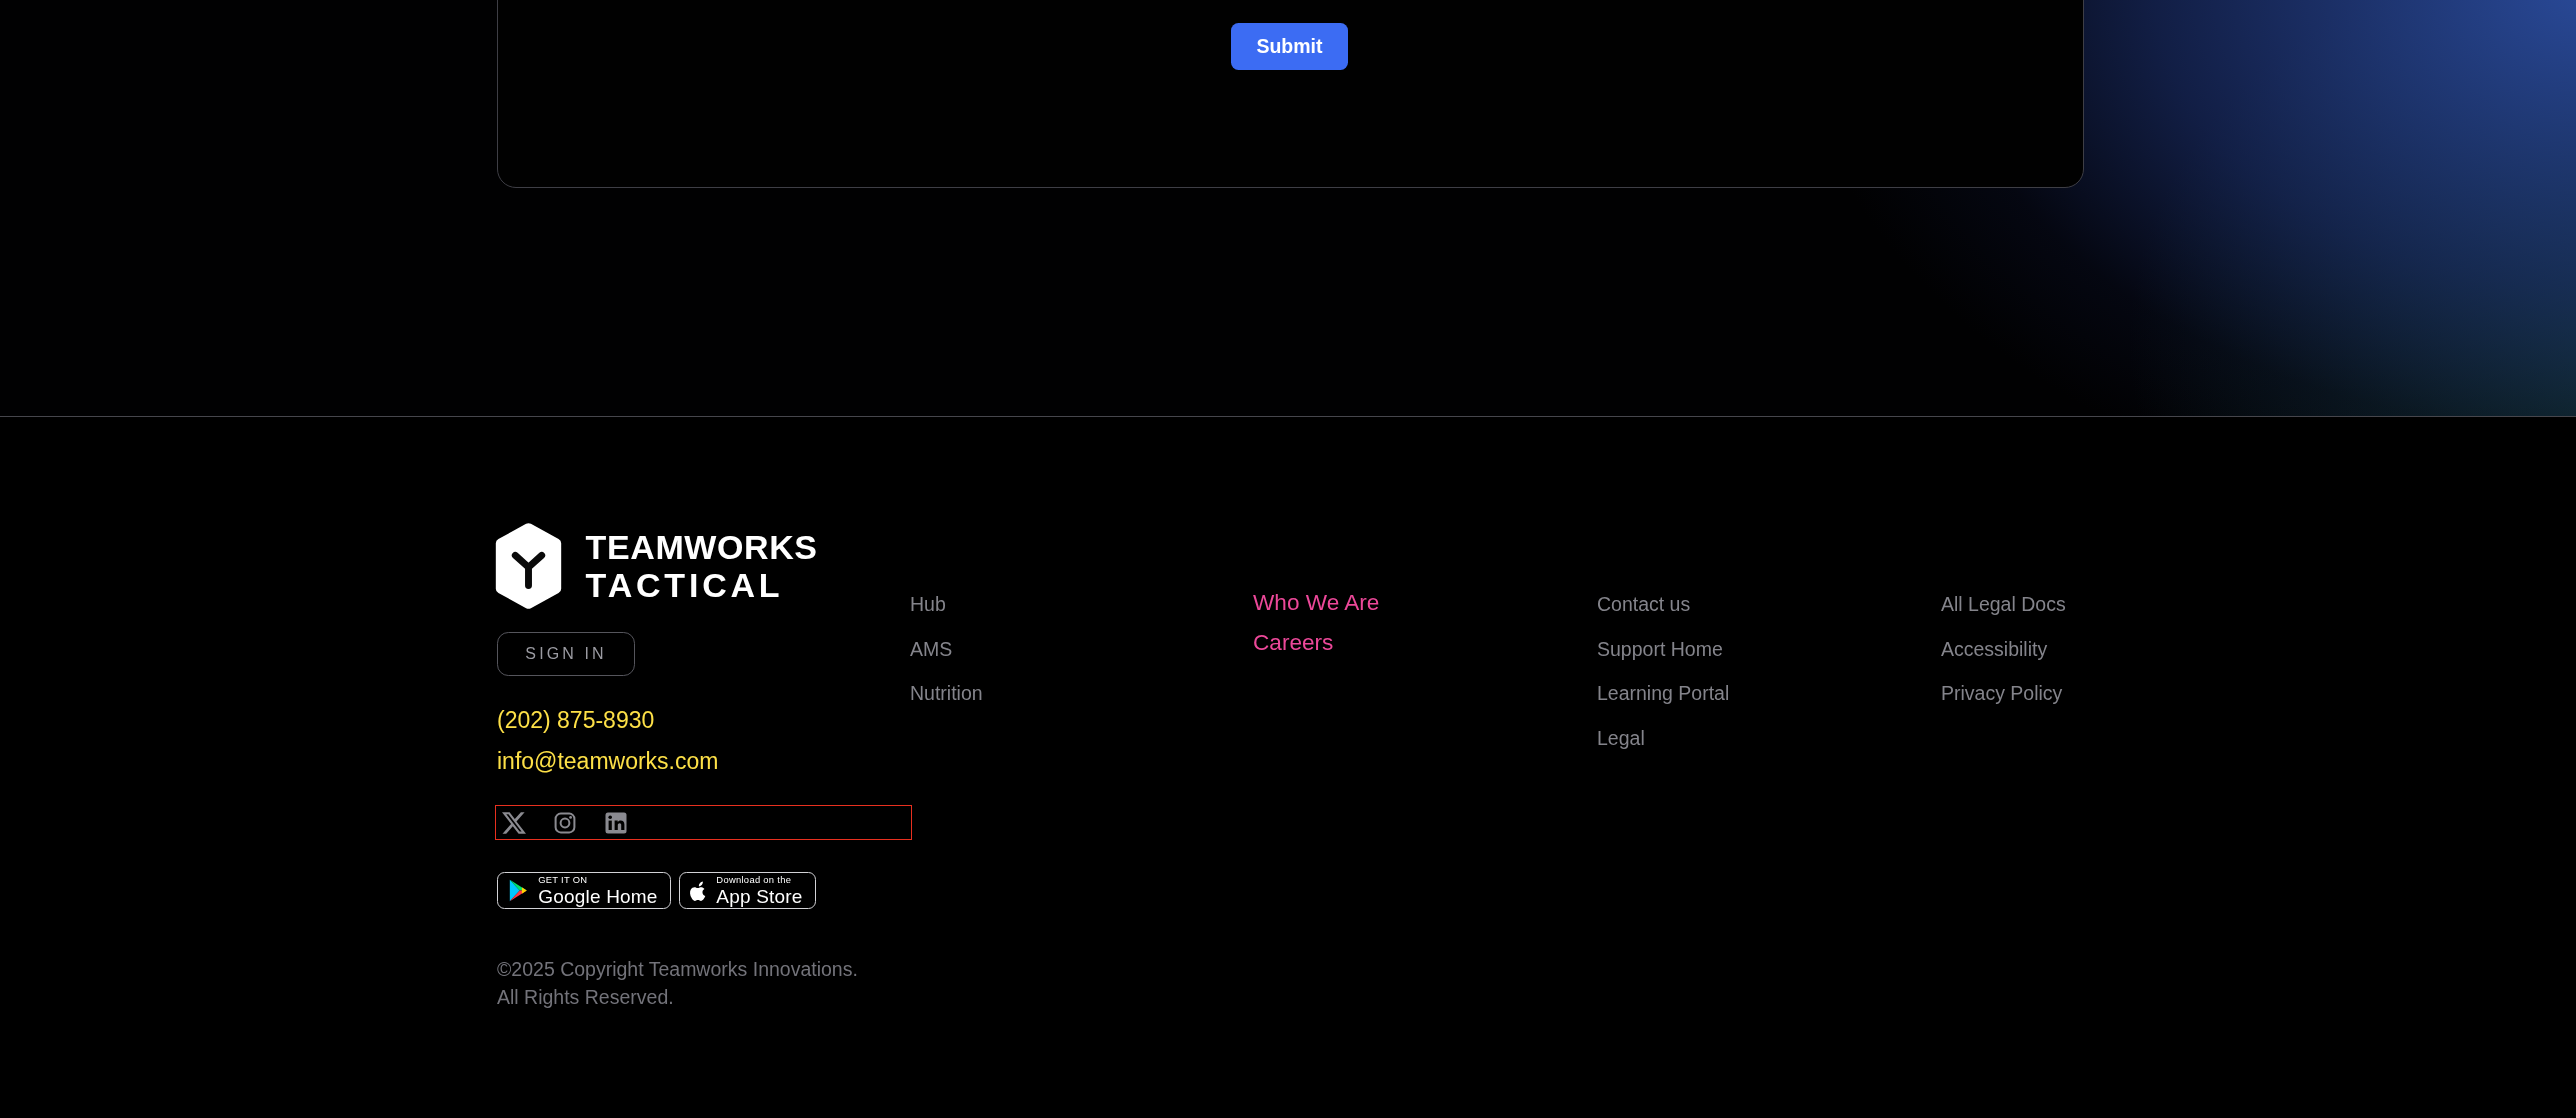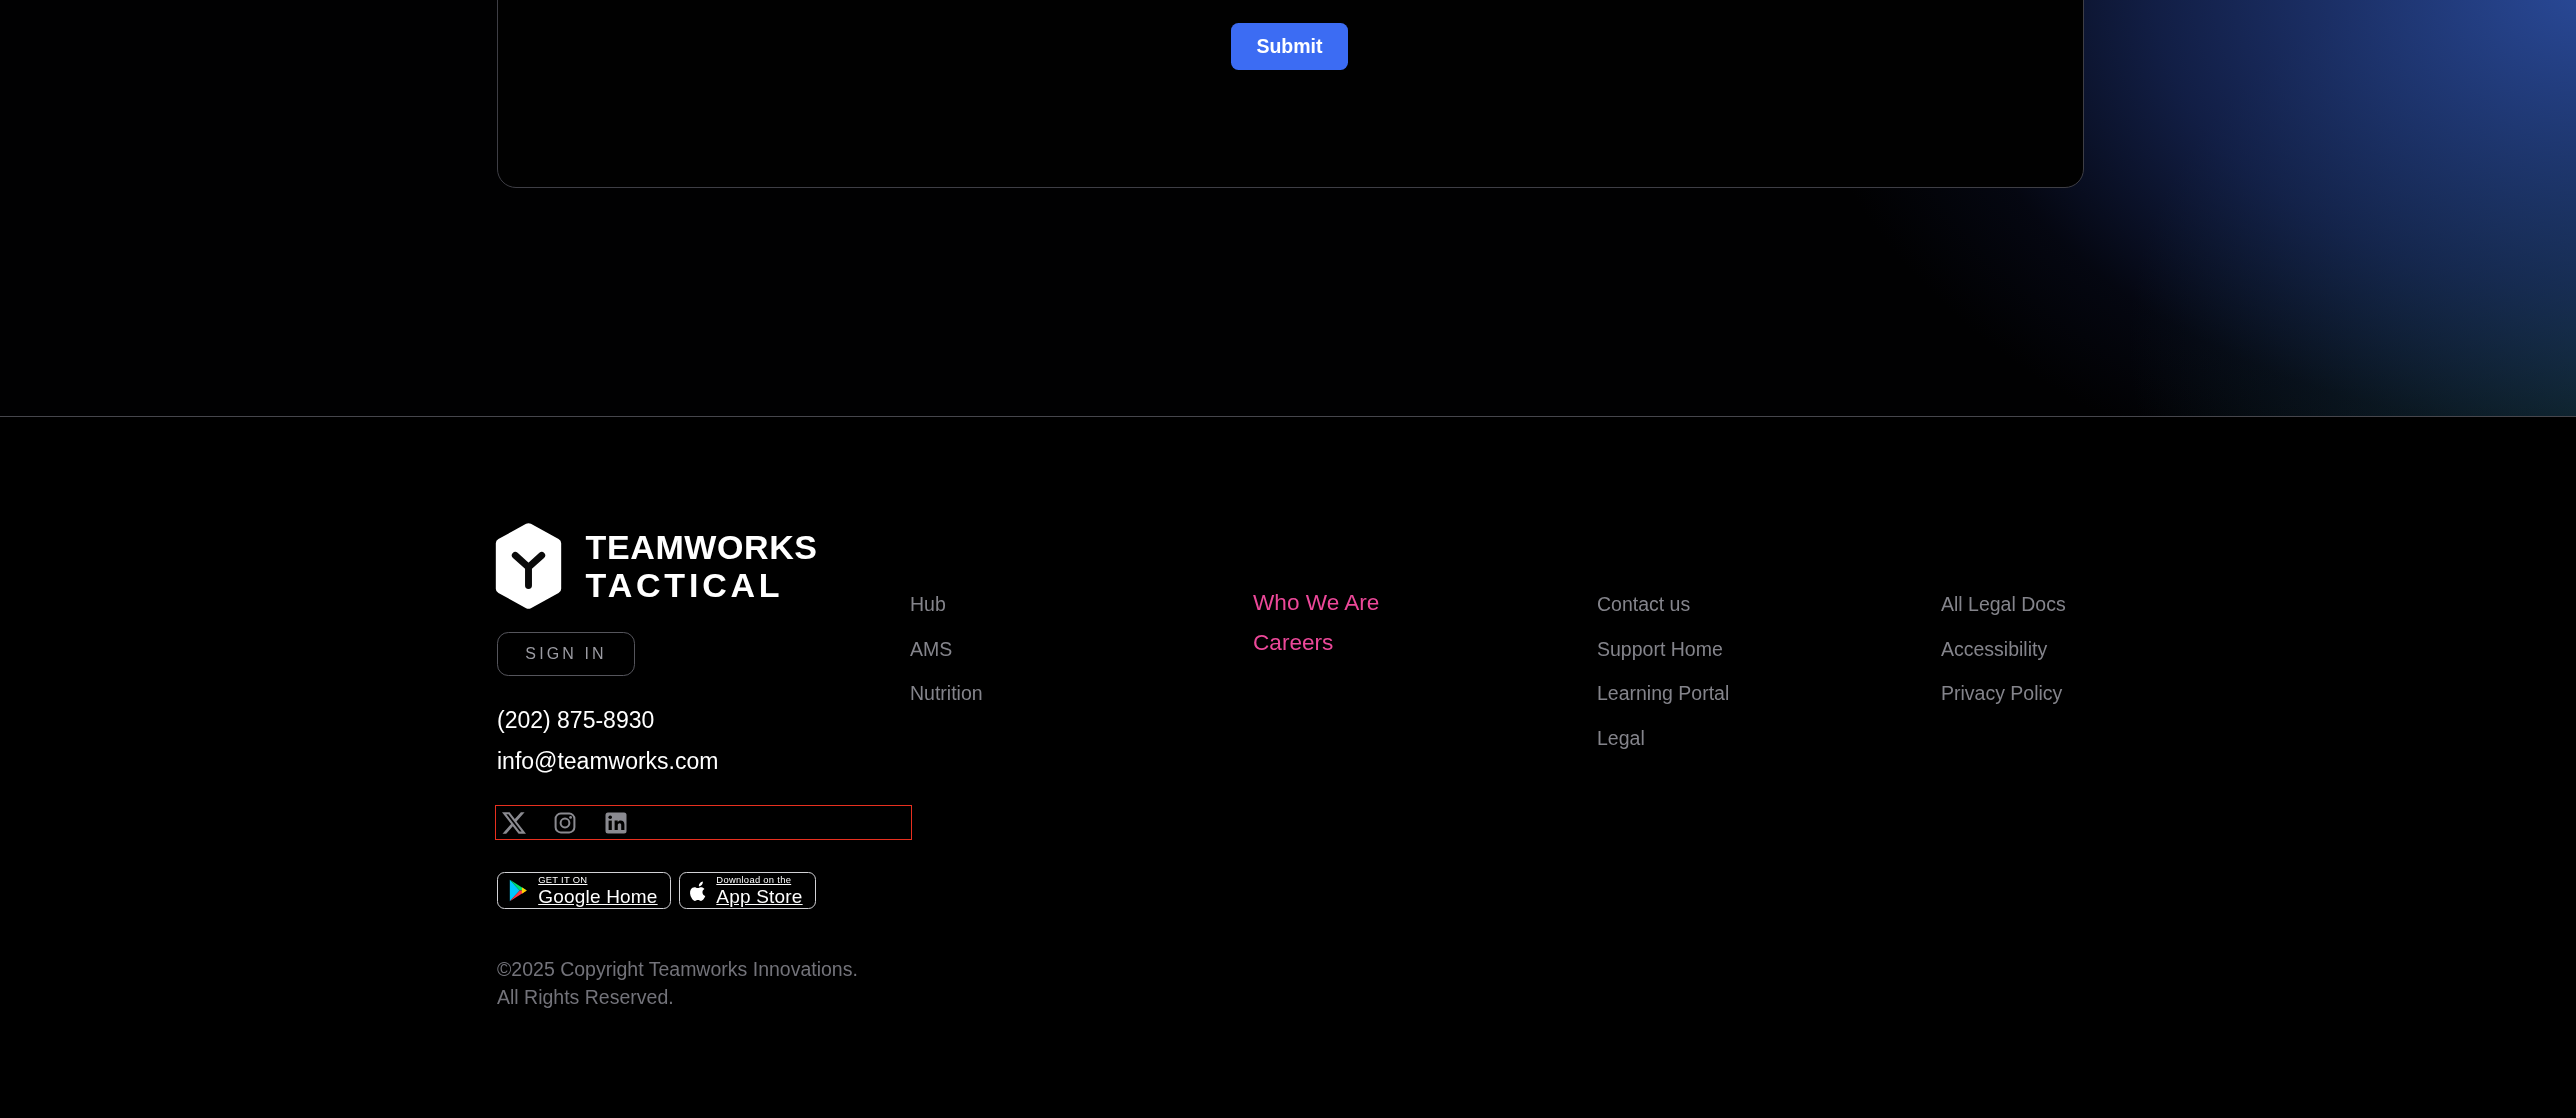--- a/index.html
+++ b/index.html
@@ -16,29 +16,29 @@
     font-family:"Liberation Sans",sans-serif;cursor:pointer;}
   .footer{position:relative;width:2576px;height:702px;background:#000;border-top:1.3px solid #46464c;}
   .abs{position:absolute;}
   .logo-row{left:494px;top:105px;display:flex;align-items:center;}
   .logo-text{margin-left:22.6px;color:#fff;font-weight:700;}
   .logo-text .l1{font-size:34px;line-height:38px;letter-spacing:0.6px;}
   .logo-text .l2{font-size:34px;line-height:38px;letter-spacing:3.8px;}
   .signin-btn{left:497px;top:215px;width:138px;height:44px;background:transparent;
     border:1.3px solid #55555c;border-radius:11.3px;color:#9b9ba2;font-size:16px;letter-spacing:3.1px;
     font-family:"Liberation Sans",sans-serif;cursor:pointer;}
-  .contact-line{left:497px;color:#ffffff;font-size:23px;line-height:25px;}
+  .contact-line{left:497px;color:#fde047;font-size:23px;line-height:25px;}
   .phone{top:291px;} .email{top:332px;}
   .social-box{left:495px;top:388px;width:409px;height:33px;border:1.9px solid #e8301f;
     display:flex;align-items:center;gap:27px;padding-left:5.7px;}
   .social-box svg{display:block;}
   .badges{left:497px;top:455px;display:flex;gap:7.5px;}
   .badge{display:flex;align-items:center;background:#000;border:1.3px solid #d2d2d6;border-radius:7.5px;
     height:35px;padding:0 12.6px 0 8.8px;gap:8.8px;cursor:pointer;}
-  .badge-text{display:flex;flex-direction:column;color:#fff;line-height:1;text-decoration:underline;}
+  .badge-text{display:flex;flex-direction:column;color:#fff;line-height:1;}
   .badge-text .tag{font-size:9.4px;letter-spacing:0.3px;margin-bottom:2.5px;}
   .badge-text .store{font-size:19px;font-weight:500;letter-spacing:0.2px;}
   .copyright{left:497px;top:538px;color:#73737a;font-size:19.5px;line-height:28px;}
   .nav-col{display:flex;flex-direction:column;}
   .nav-col a{color:#84848b;text-decoration:none;font-size:19.5px;line-height:19.5px;margin-bottom:25px;cursor:pointer;}
   .nav-col.big a{color:#ec4899;font-size:22.6px;line-height:23px;margin-bottom:17px;}
   .col1{left:910px;top:178px;} .col2{left:1253px;top:174px;} .col3{left:1597px;top:178px;} .col4{left:1941px;top:178px;}
 </style>
 </head>
 <body>

